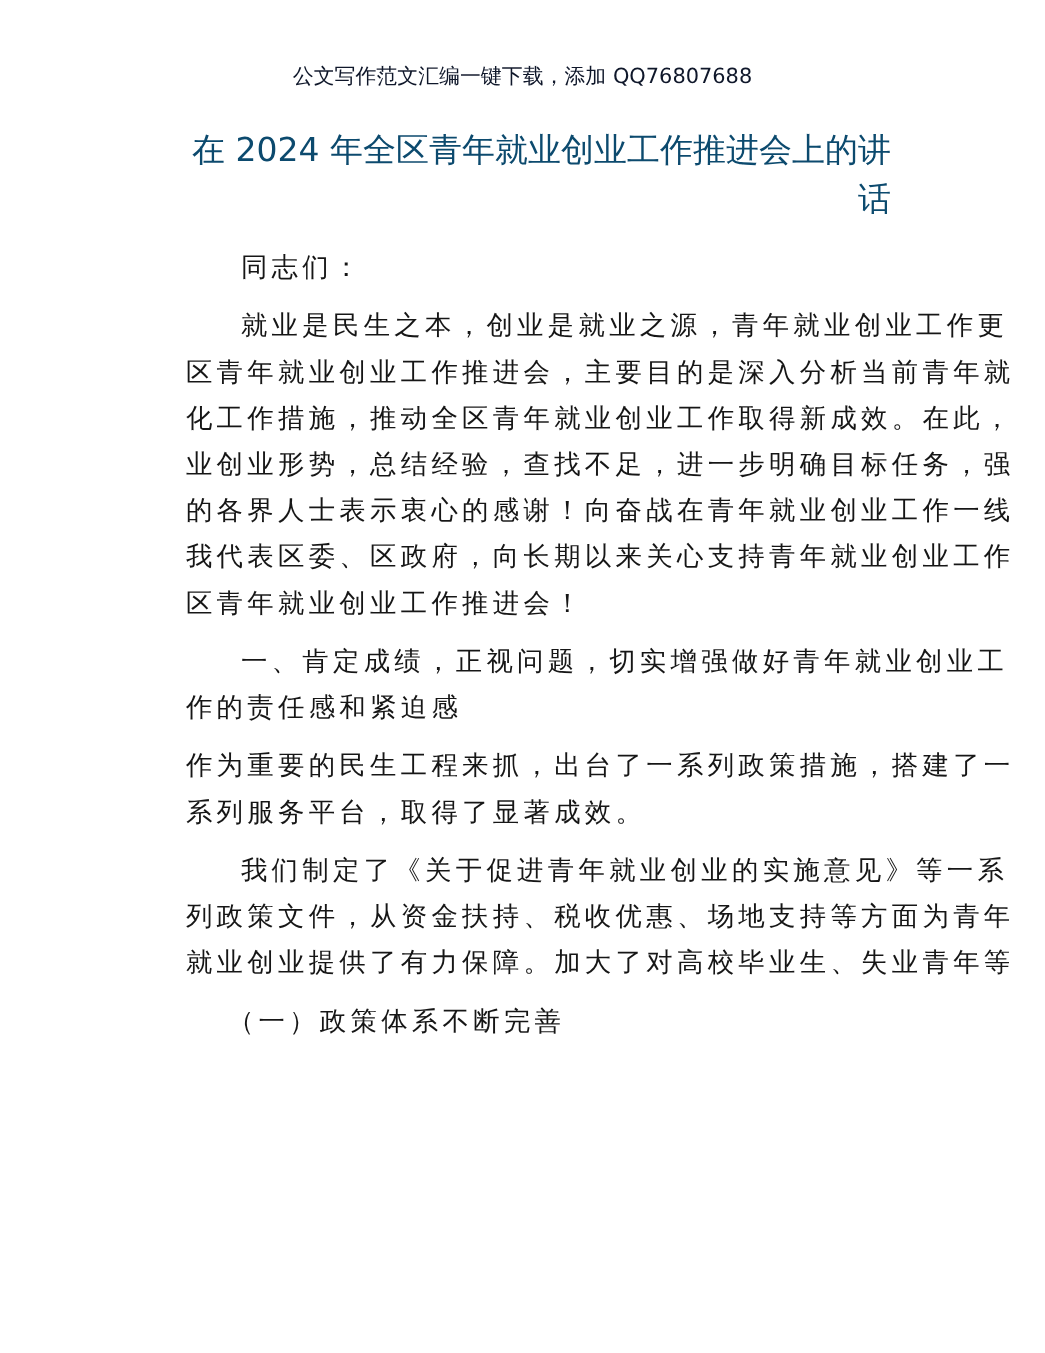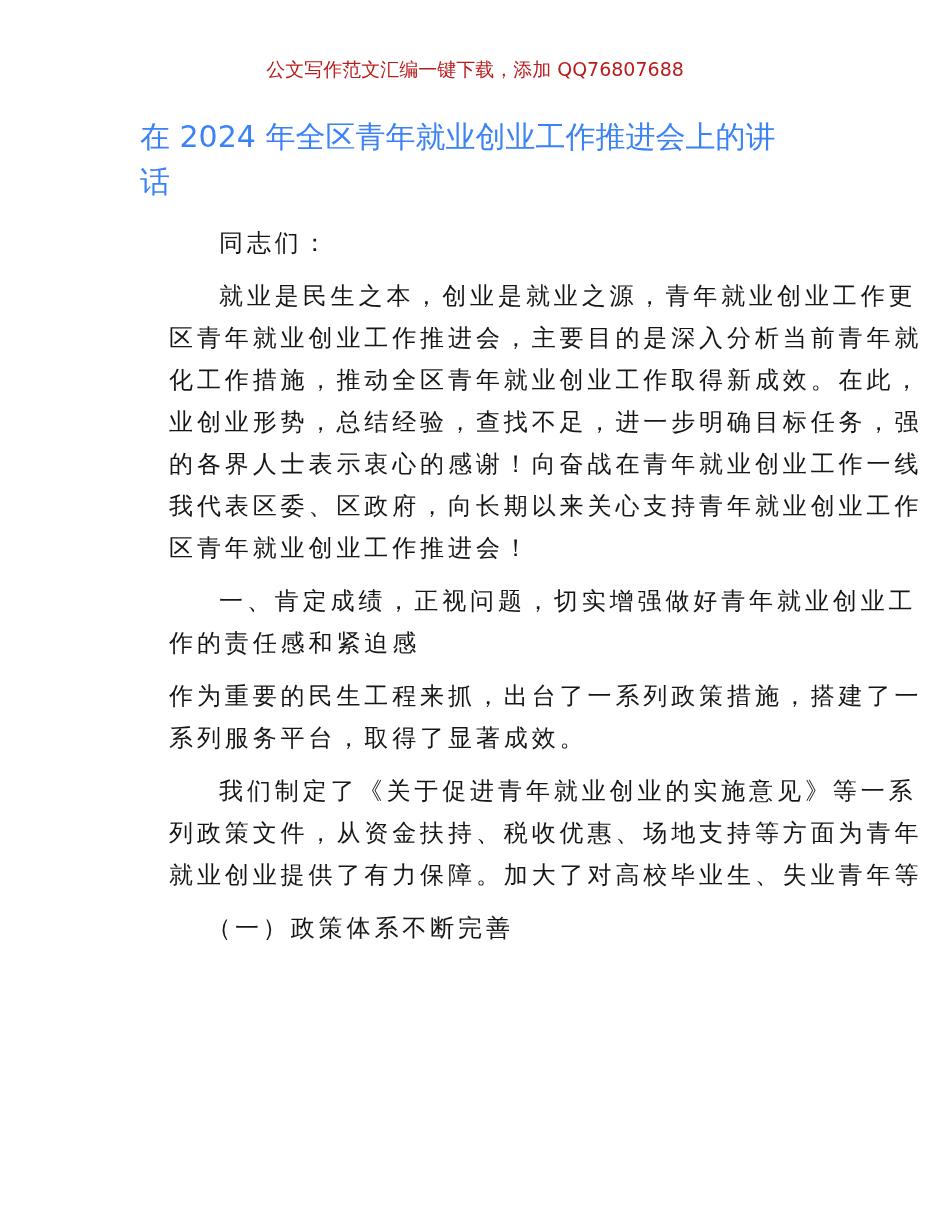--- a/index.html
+++ b/index.html
@@ -1,21 +1,21 @@
 <!DOCTYPE html>
 <html><head>
 <meta charset="utf-8">
 <style>
   html, body { margin: 0; padding: 0; background: #ffffff; }
   body { width: 950px; height: 1230px; position: relative; overflow: hidden;
          font-family: "DejaVu Sans", "Liberation Sans", sans-serif; color: #1a1a1a; }
   .watermark { position: absolute; top: 56px; left: 0; width: 950px; text-align: center;
-               font-size: 19px; line-height: 26px; color: #b91c1c; }
-  .title { position: absolute; top: 114px; left: 140px; width: 670px; text-align: left;
-           font-size: 30px; line-height: 45px; color: #3b82f6; }
+               font-size: 19px; line-height: 26px; color: #0f172a; }
+  .title { position: absolute; top: 114px; left: 140px; width: 670px; text-align: right;
+           font-size: 30px; line-height: 45px; color: #0c4a6e; }
   .title .tl { display: block; white-space: nowrap; }
   .body { position: absolute; top: 222px; left: 140px; width: 672px; }
   .para { margin: 0 0 11px 0; }
   .line { display: block; white-space: nowrap; font-size: 24px; line-height: 42px;
           height: 42px; letter-spacing: 3.9px; color: #161616; margin-left: 29px; }
   .line.indent { padding-left: 50px; }
 </style>
 </head>
 <body>
 

